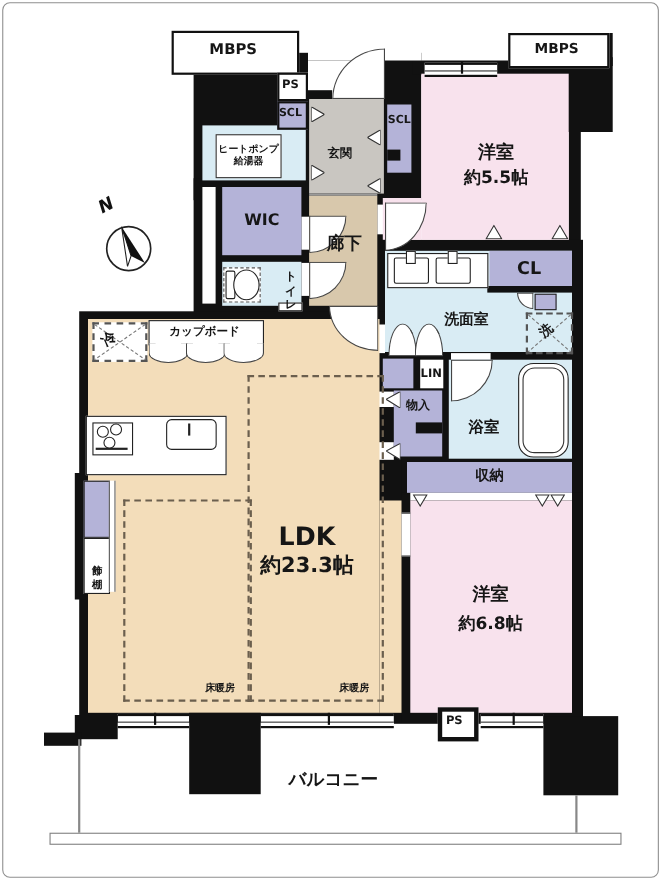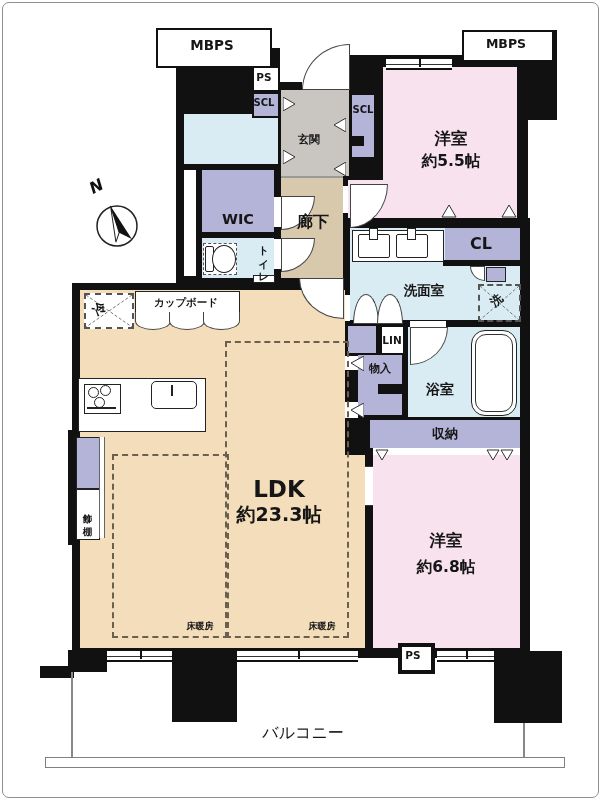--- a/index.html
+++ b/index.html
@@ -234,21 +234,25 @@
       </g>
     </svg>
   </div>
 
   <div class="lb" style="left:212px;top:46px;font-size:13.5px;">MBPS</div>
   <div class="lb" style="left:506px;top:44px;font-size:12.5px;">MBPS</div>
   <div class="lb" style="left:264px;top:77px;font-size:10.5px;">PS</div>
   <div class="lb" style="left:264px;top:103px;font-size:10px;">SCL</div>
   <div class="lb" style="left:363px;top:110px;font-size:10px;">SCL</div>
   <div class="lb" style="left:309px;top:140px;font-size:11px;">玄関</div>
-  <div class="lb" style="left:238px;top:219px;font-size:14.5px;">WIC</div>
+  <div class="abs" style="left:196px;top:122px;width:58px;height:38px;background:#fff;border:1px solid #333;display:flex;flex-direction:column;align-items:center;justify-content:center;font-weight:600;font-size:9px;line-height:1.25;color:#161616;">
+    <span>ヒートポンプ</span>
+    <span>給湯器</span>
+  </div>
+  <div class="lb" style="left:238px;top:201px;font-size:14.5px;">WIC</div>
   <div class="lb vert" style="left:264px;top:258px;font-size:10.5px;">トイレ</div>
   <div class="lb" style="left:313px;top:222px;font-size:16px;">廊下</div>
   <div class="lb" style="left:451px;top:139px;font-size:16.5px;">洋室</div>
   <div class="lb" style="left:451px;top:162px;font-size:15.5px;">約5.5帖</div>
   <div class="lb" style="left:481px;top:244px;font-size:16px;">CL</div>
   <div class="lb" style="left:424px;top:291px;font-size:13.5px;">洗面室</div>
   <div class="lb" style="left:497px;top:301px;font-size:12px;transform:translate(-50%,-50%) rotate(-40deg);">洗</div>
   <div class="lb" style="left:392px;top:340px;font-size:10.5px;font-weight:700;">LIN</div>
   <div class="lb" style="left:380px;top:369px;font-size:11px;">物入</div>
   <div class="lb" style="left:440px;top:389px;font-size:14px;">浴室</div>
@@ -256,15 +260,15 @@
   <div class="lb" style="left:446px;top:541px;font-size:16.5px;">洋室</div>
   <div class="lb" style="left:446px;top:568px;font-size:15.5px;">約6.8帖</div>
   <div class="lb" style="left:279px;top:489px;font-size:23px;font-weight:700;">LDK</div>
   <div class="lb" style="left:279px;top:515px;font-size:19px;">約23.3帖</div>
   <div class="lb" style="left:100px;top:309px;font-size:13px;transform:translate(-50%,-50%) rotate(-40deg);">冷</div>
   <div class="lb" style="left:186px;top:302px;font-size:10.5px;text-align:center;">カップボード</div>
   <div class="lb vert" style="left:87px;top:513px;font-size:9.5px;">飾り棚</div>
   <div class="lb" style="left:200px;top:626px;font-size:9px;">床暖房</div>
   <div class="lb" style="left:322px;top:626px;font-size:9px;">床暖房</div>
   <div class="lb" style="left:413px;top:655px;font-size:10.5px;">PS</div>
-  <div class="lb" style="left:303px;top:709px;font-size:16px;font-weight:400;margin-top:24px;">バルコニー</div>
+  <div class="lb" style="left:303px;top:709px;font-size:16px;font-weight:700;">バルコニー</div>
 
 </div>
 
 </body></html>

